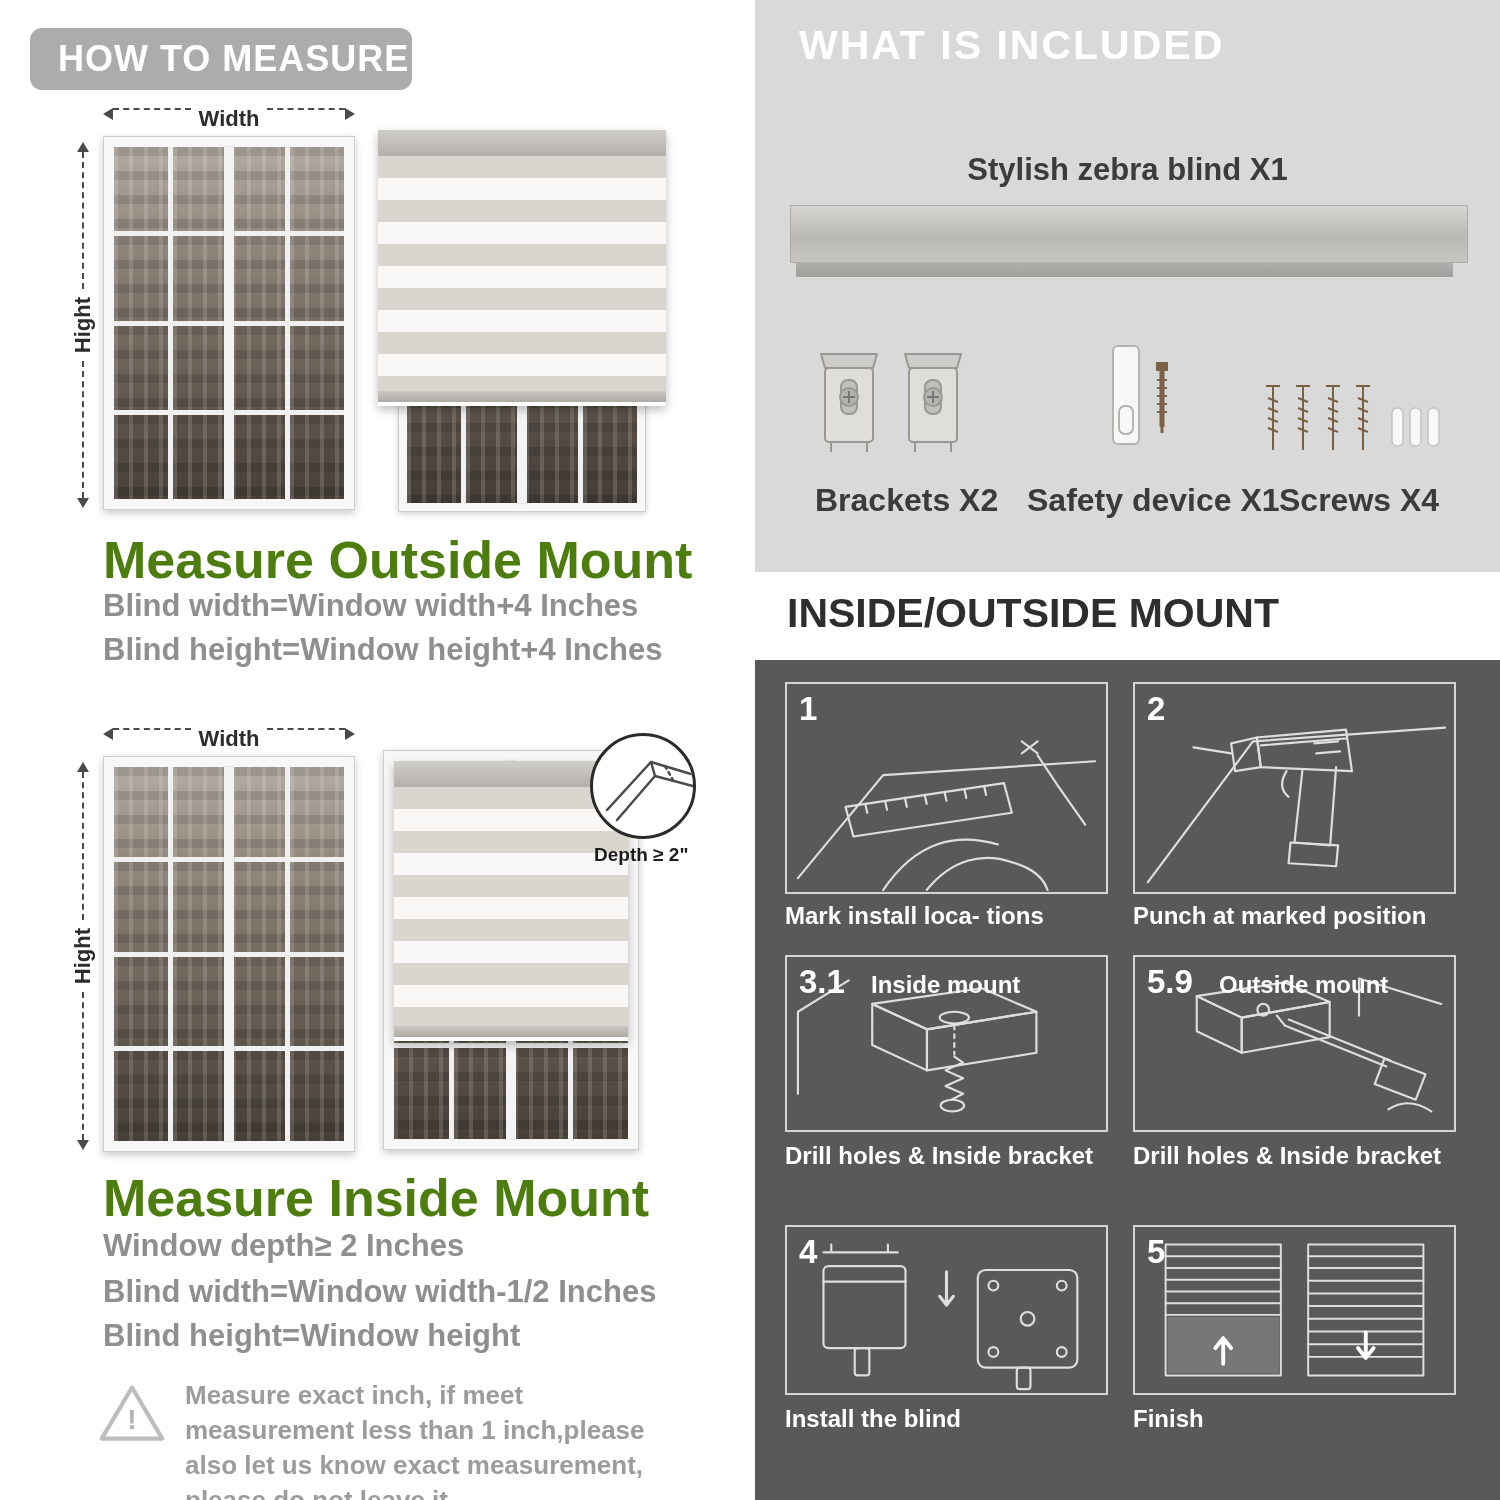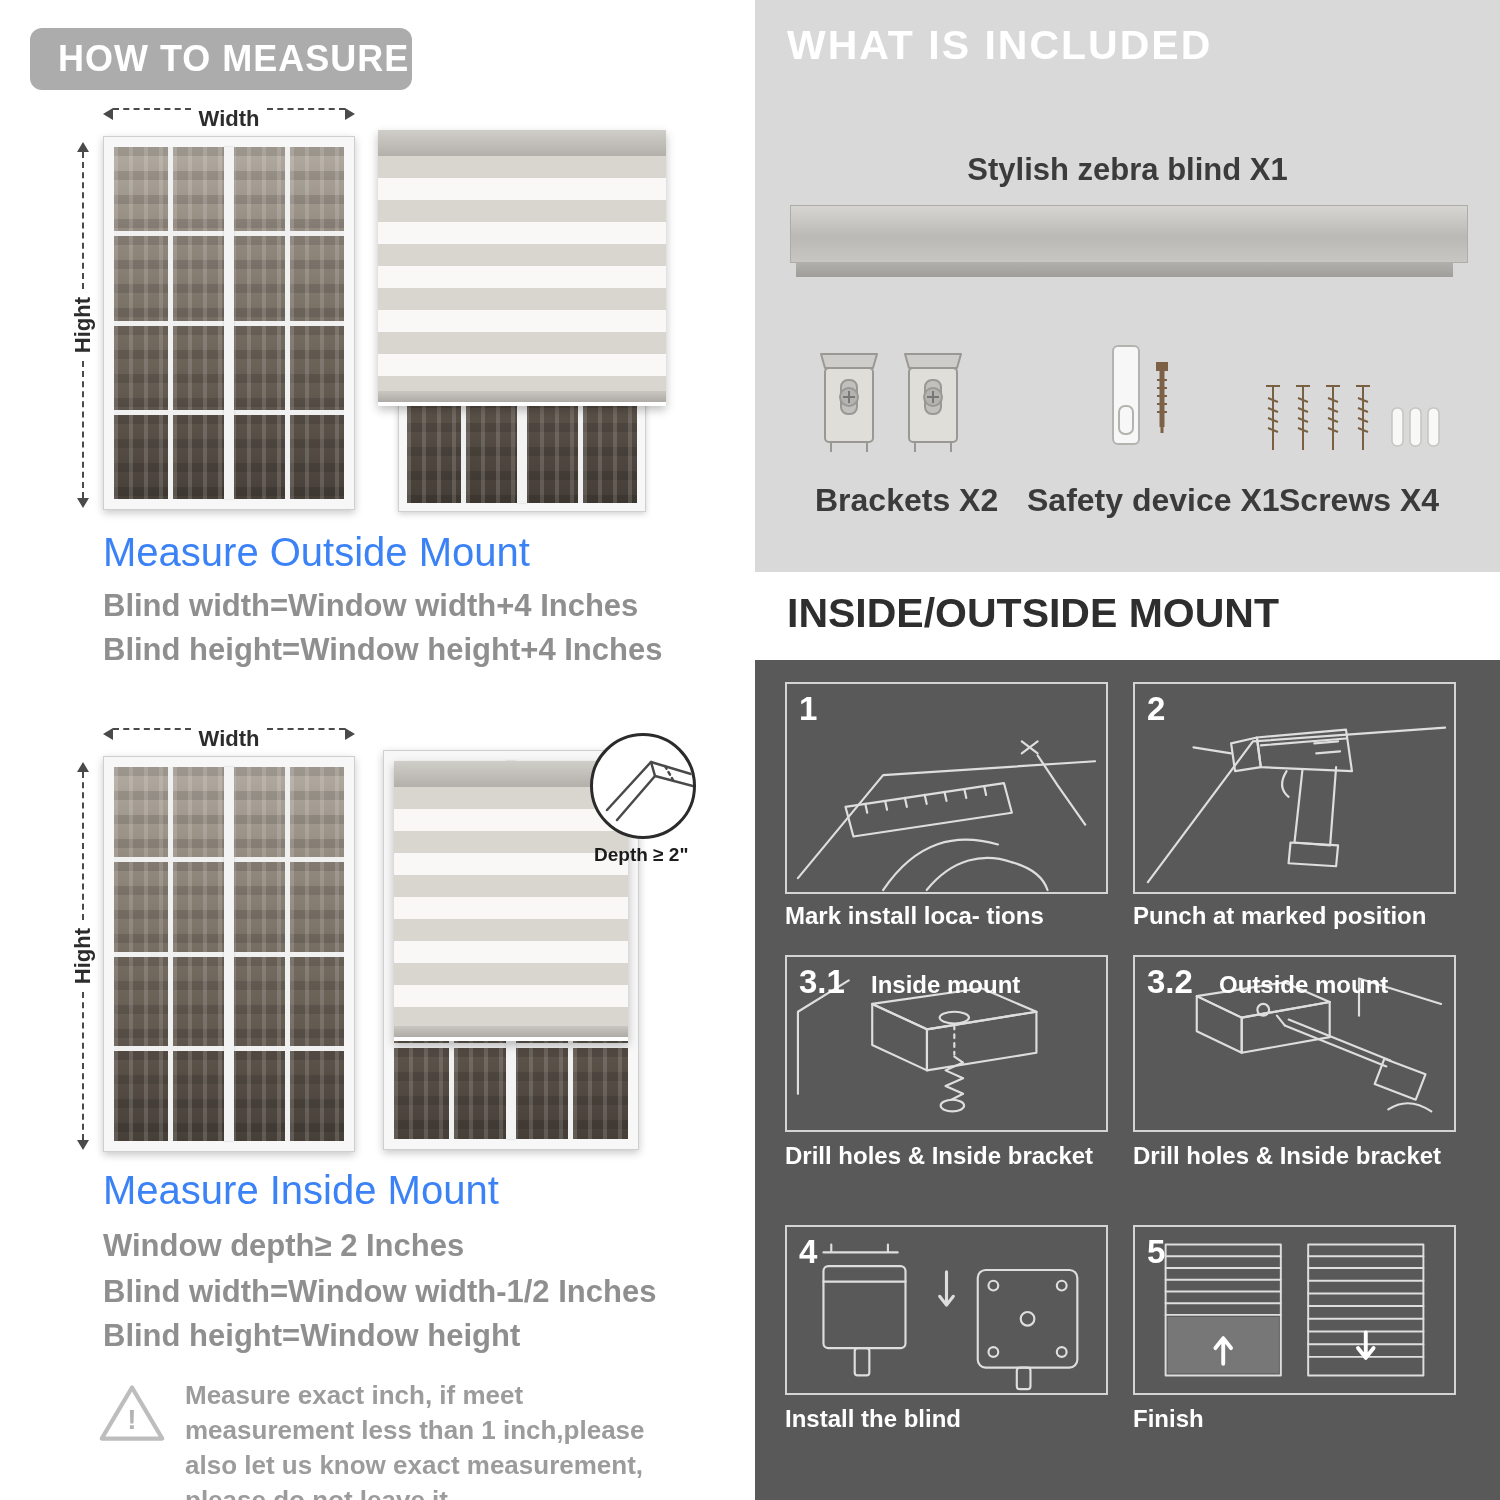--- a/index.html
+++ b/index.html
@@ -4,21 +4,21 @@
 <style>
   * { box-sizing: border-box; margin: 0; padding: 0; }
   body { background: #ffffff; font-family: "Liberation Sans", sans-serif; }
   .canvas { position: relative; width: 1500px; height: 1500px; background: #fff; overflow: hidden; }
 
   
   .banner { position: absolute; left: 30px; top: 28px; width: 382px; height: 62px;
     background: #acacac; border-radius: 12px; color: #fff; font-size: 36px; font-weight: bold;
     letter-spacing: 1px; display: flex; align-items: center; padding-left: 28px; }
 
-  .sec-title { position: absolute; font-size: 40px; font-weight: normal; color: #3b82f6; white-space: nowrap; }
+  .sec-title { position: absolute; font-size: 52px; font-weight: bold; color: #4d7c0f; white-space: nowrap; }
   .formula { position: absolute; font-size: 31px; font-weight: bold; color: #8f8f8f; white-space: nowrap; }
 
   
   .harrow { position: absolute; display: flex; height: 14px; }
   .harrow .hline { flex: 1; border-top: 2px dashed #4a4a4a; height: 0; }
   .tri { width: 0; height: 0; flex: none; }
   .tri-l { border-top: 6px solid transparent; border-bottom: 6px solid transparent; border-right: 10px solid #4a4a4a; }
   .tri-r { border-top: 6px solid transparent; border-bottom: 6px solid transparent; border-left: 10px solid #4a4a4a; }
   .tri-u { border-left: 6px solid transparent; border-right: 6px solid transparent; border-bottom: 10px solid #4a4a4a; }
   .tri-d { border-left: 6px solid transparent; border-right: 6px solid transparent; border-top: 10px solid #4a4a4a; }
@@ -58,21 +58,21 @@
 
   .depth-circle { position: absolute; width: 106px; height: 106px; border-radius: 50%;
     border: 3px solid #2b2b2b; background: #fff; z-index: 5; overflow: hidden; }
   .depth-label { position: absolute; font-size: 19px; font-weight: bold; color: #1c1c1c; z-index: 5; white-space: nowrap; }
 
   .warn-mark { position: absolute; text-align: center; font-size: 28px; font-weight: bold; color: #b3b3b3; }
   .warn-text { position: absolute; font-size: 26px; font-weight: bold; color: #9c9c9c; line-height: 1.35; width: 475px; }
 
   
   .right-light { position: absolute; left: 755px; top: 0; width: 745px; height: 572px; background: #d9d9d9; }
-  .included-title { position: absolute; left: 32px; top: 22px; font-size: 41px; font-weight: bold;
+  .included-title { position: absolute; left: 44px; top: 22px; font-size: 41px; font-weight: bold;
     color: #ffffff; letter-spacing: 2px; white-space: nowrap; }
   .blind-label { position: absolute; left: 0; right: 0; top: 152px; text-align: center;
     font-size: 31px; font-weight: bold; color: #3b3b3b; }
   .headrail { position: absolute; left: 35px; top: 205px; width: 678px; height: 58px;
     background: linear-gradient(180deg, #d6d5d2 0%, #bbb9b5 55%, #c8c6c3 100%); border: 1px solid #aeaca8; }
   .headrail::after { content: ""; position: absolute; left: 5px; right: 14px; top: 100%; height: 15px;
     background: linear-gradient(180deg,#b2b0ac,#a09e9a); }
   .part-label { position: absolute; font-size: 32px; font-weight: bold; color: #3b3b3b; white-space: nowrap; }
   .part-icon { position: absolute; }
 
@@ -356,21 +356,21 @@
           <path d="M140 74 L252 56 L252 98 L140 116 Z"></path>
           <ellipse cx="168" cy="62" rx="15" ry="6"></ellipse>
           <path d="M168 70 L168 100" stroke-dasharray="4 5"></path>
           <path d="M168 102 l9 6 l-18 8 l18 8 l-18 8 l18 8 l-12 6"></path>
           <ellipse cx="166" cy="152" rx="12" ry="6"></ellipse>
         </g>
       </svg>
     </div>
 
     <div class="step-panel" style="left:378px; top:295px; width:323px; height:177px;">
-      <div class="step-num">3.2</div>
+      <div class="step-num">5.9</div>
       <div class="step-sub">Outside mount</div>
       <svg class="step-art" viewBox="0 0 320 177">
         <g stroke="#dedede" stroke-width="2.2" fill="none" stroke-linecap="round" stroke-linejoin="round">
           <path d="M226 22 L310 48 M226 22 L226 60"></path>
           <path d="M60 40 L150 26 L196 46 L106 62 Z"></path>
           <path d="M60 40 L60 76 L106 98 L106 62 Z"></path>
           <path d="M106 62 L196 46 L196 82 L106 98 Z"></path>
           <circle cx="128" cy="54" r="6"></circle>
           <path d="M150 70 L254 112 M154 64 L258 106"></path>
           <path d="M150 70 L142 60"></path>

